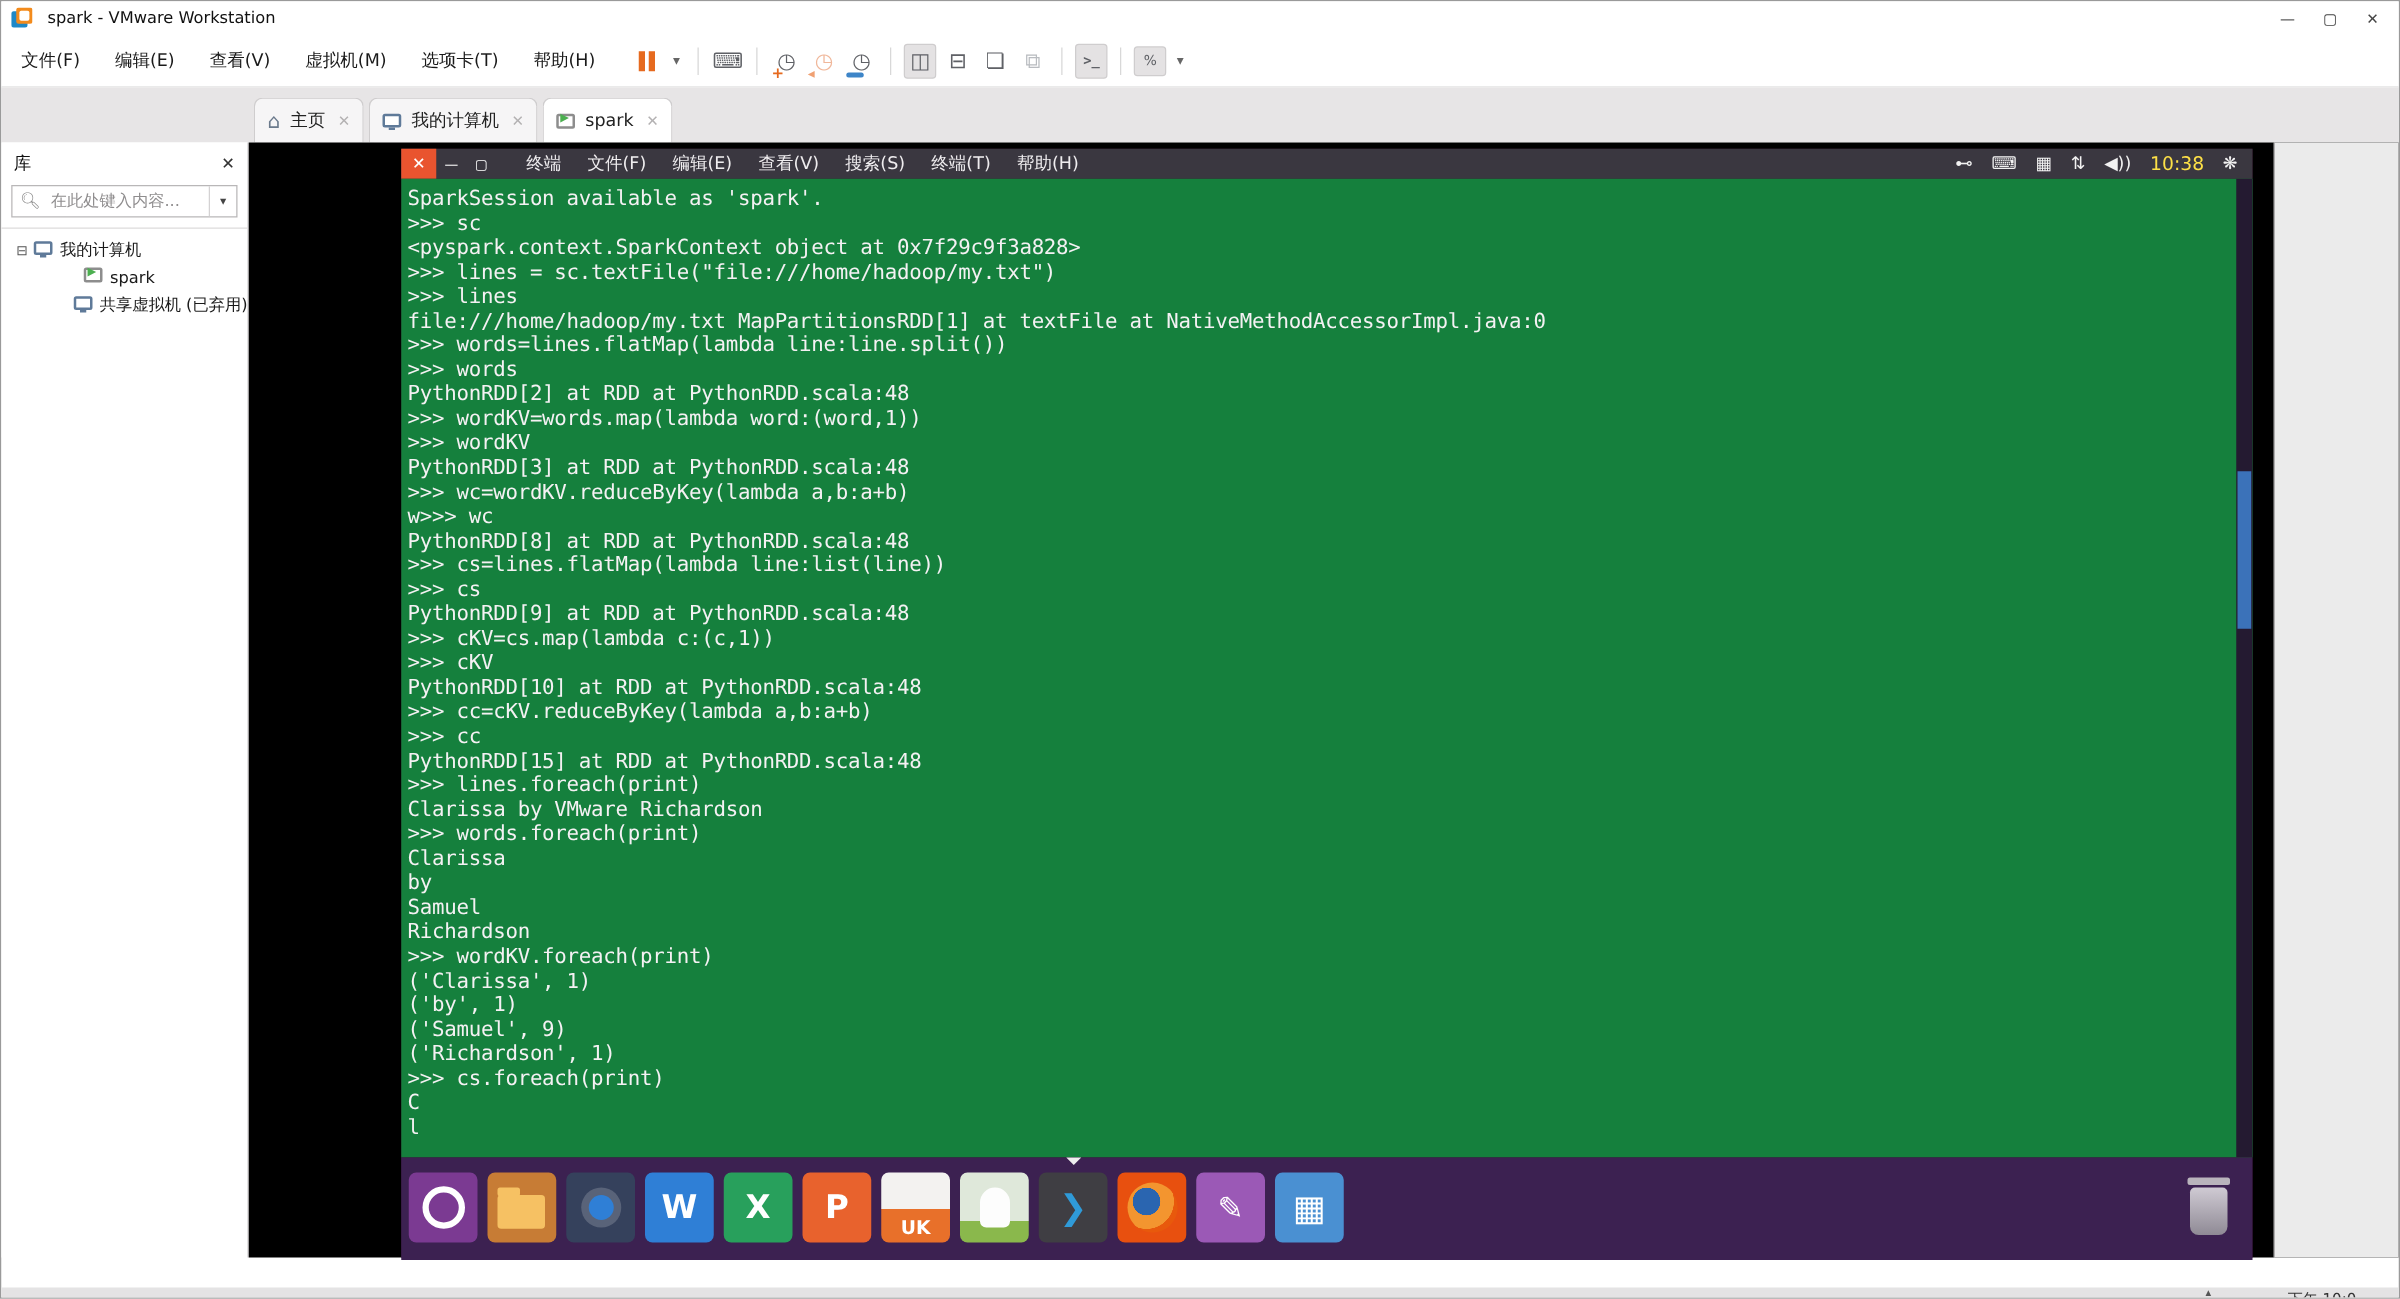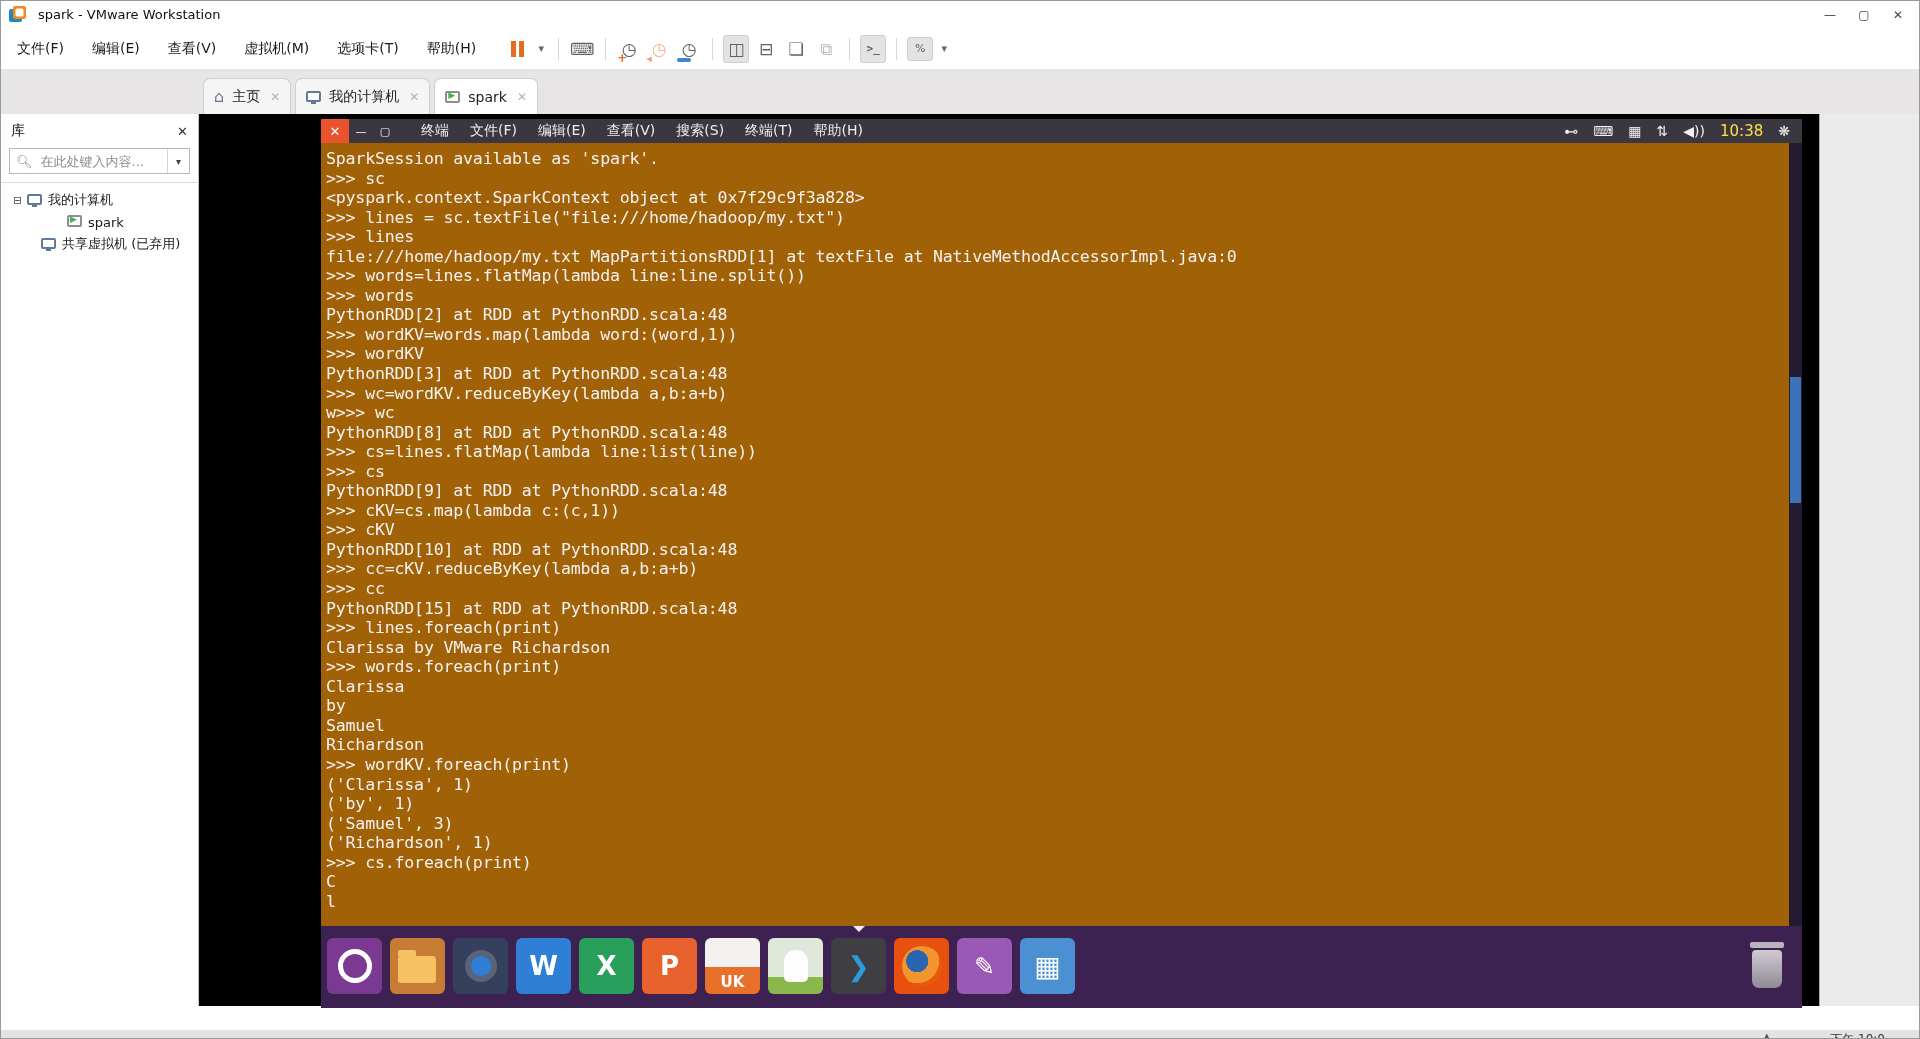--- a/index.html
+++ b/index.html
@@ -59,39 +59,39 @@
   .sb-search .mag{color:#8a8a8a;font-size:13px;margin:0 6px;}
   .sb-search input{flex:1;border:none;outline:none;font-size:13px;color:#444;width:100px;font-family:inherit;}
   .sb-search input::placeholder{color:#8f8d8e;}
   .sb-search .drop{width:22px;align-self:stretch;display:flex;align-items:center;justify-content:center;border-left:1px solid #d4d2d3;color:#444;font-size:10px;}
   .sb-sepline{height:1px;background:#dddbdc;margin-top:8px;}
   .tree{margin-top:6px;}
   .titem{display:flex;align-items:center;height:22px;font-size:13px;color:#1a1a1a;}
   .titem .exp{width:12px;margin-left:12px;color:#555;font-size:11px;}
   .titem .tic{margin:0 6px 0 2px;}
   .titem.lvl1{padding-left:40px;}
-  .titem.lvl0b{padding-left:14px;}
+  .titem.lvl0b{padding-left:14px;justify-content:flex-end;}
 
   
   .vmarea{position:absolute;left:198px;top:113px;right:0;bottom:32px;background:#000;}
   .graycol{position:absolute;left:1620px;top:0;bottom:0;right:0;background:#ebebeb;border-left:1px solid #b0aeaf;}
   .uscreen{position:absolute;left:122px;top:5px;width:1481px;bottom:0;background:#330b27;}
 
   
   .ubar{position:absolute;left:0;top:0;width:100%;height:24px;background:#3a3740;display:flex;align-items:center;}
   .ub-close{width:28px;height:24px;background:#e9542f;color:#fff;display:flex;align-items:center;justify-content:center;font-size:13px;}
   .ub-min,.ub-max{width:24px;height:24px;color:#fff;display:flex;align-items:center;justify-content:center;font-size:11px;}
   .ub-menus{display:flex;margin-left:24px;}
   .ub-menus .um{color:#efedef;font-size:14px;margin-right:21px;}
   .utray{position:absolute;right:12px;top:0;height:24px;display:flex;align-items:center;}
   .utray .uticon{color:#f2f2f2;font-size:14px;margin-left:15px;}
   .uclock{color:#fde047;font-size:15px;margin-left:15px;}
 
   
-  .term{position:absolute;left:0;top:24px;width:100%;height:783px;background:#a16207;overflow:hidden;}
+  .term{position:absolute;left:0;top:24px;width:100%;height:783px;background:#15803d;overflow:hidden;}
   .tlines{padding:6px 16px 0 5px;}
   .tline{height:19.55px;white-space:pre;font-family:"DejaVu Sans Mono","Liberation Mono",monospace;
          font-size:16.6px;color:#f4f1f3;letter-spacing:-0.2px;}
   .tscroll{position:absolute;right:0;top:0;width:13px;height:100%;background:#241a31;}
   .tthumb{position:absolute;left:1px;top:234px;width:11px;height:126px;background:#3b72b9;}
 
   
   .dock{position:absolute;left:0;top:807px;width:100%;height:82px;background:#3c2151;}
   .dockapps{position:absolute;left:6px;top:12px;display:flex;}
   .dock-app{position:relative;width:55px;height:56px;margin-right:8px;border-radius:6px;
@@ -286,21 +286,21 @@
             <div class="tline">&gt;&gt;&gt; lines.foreach(print)</div>
             <div class="tline">Clarissa by VMware Richardson</div>
             <div class="tline">&gt;&gt;&gt; words.foreach(print)</div>
             <div class="tline">Clarissa</div>
             <div class="tline">by</div>
             <div class="tline">Samuel</div>
             <div class="tline">Richardson</div>
             <div class="tline">&gt;&gt;&gt; wordKV.foreach(print)</div>
             <div class="tline">('Clarissa', 1)</div>
             <div class="tline">('by', 1)</div>
-            <div class="tline">('Samuel', 3)</div>
+            <div class="tline">('Samuel', 9)</div>
             <div class="tline">('Richardson', 1)</div>
             <div class="tline">&gt;&gt;&gt; cs.foreach(print)</div>
             <div class="tline">C</div>
             <div class="tline">l</div>
         </div>
         <div class="tscroll">
           <div class="tthumb"></div>
         </div>
       </div>
 

